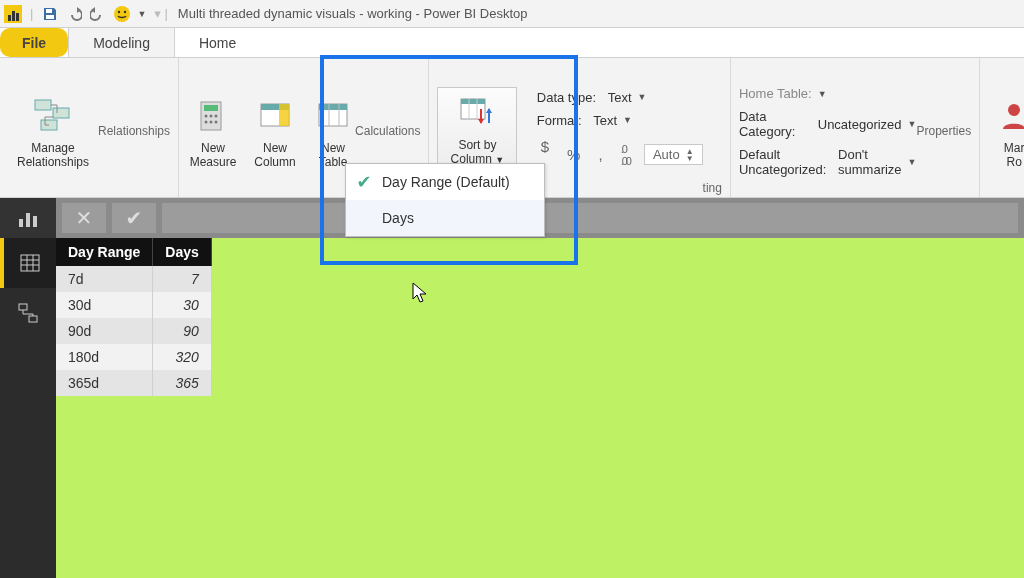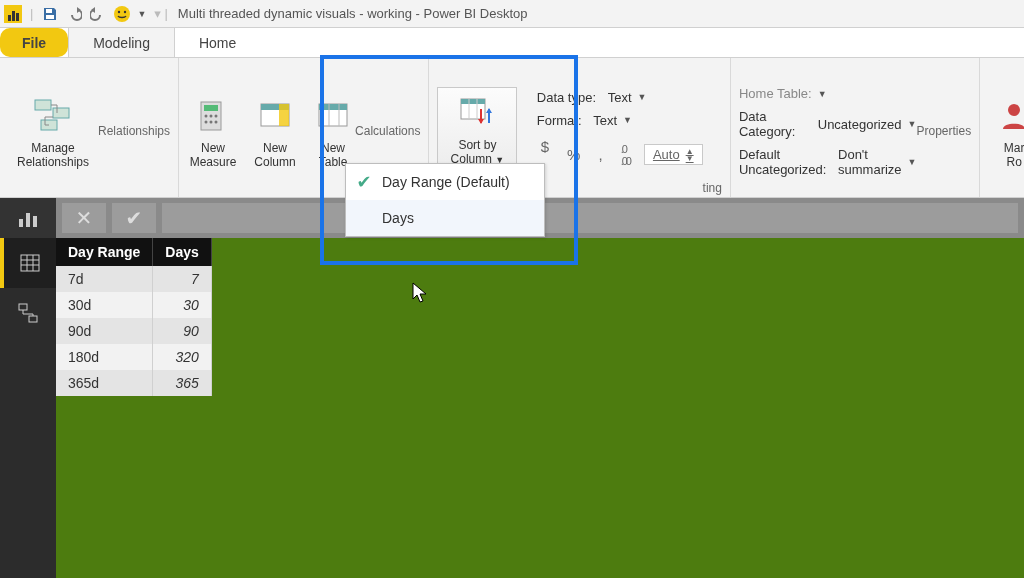--- a/index.html
+++ b/index.html
@@ -31,21 +31,21 @@
 .big-btn .lbl { font-size: 12px; color: #333; text-align: center; line-height: 14px; margin-top: 4px; }
 .big-btn.narrow { width: 52px; }
 
 
 .prop-col { display: flex; flex-direction: column; gap: 8px; padding-top: 4px; }
 .prop-row { font-size: 13px; color: #333; display: flex; align-items: center; gap: 4px; }
 .prop-row.muted { color: #888; }
 .dd-caret { font-size: 9px; margin-left: 2px; color: #555; }
 .fmt-row { display: flex; align-items: center; gap: 10px; font-size: 15px; color: #666; }
 .fmt-item { padding: 2px 4px; }
-.auto-box { border: 1px solid #c9c9c9; background: #fff; padding: 2px 8px; font-size: 13px; display: flex; align-items: center; gap: 6px; text-decoration: underline; }
+.auto-box { border: 1px solid #c9c9c9; background: #fff; padding: 2px 8px; font-size: 13px; display: flex; align-items: center; gap: 6px; }
 .stepper { display: flex; flex-direction: column; font-size: 8px; line-height: 7px; color: #666; }
 
 
 .highlight-box { position: absolute; left: 320px; top: -3px; width: 258px; height: 210px; border: 4px solid #1a73e8; pointer-events: none; z-index: 50; }
 .sort-btn { border: 1px solid #c9c9c9; background: linear-gradient(#fcfcfc,#ececec); padding: 4px 6px; }
 
 
 .sort-menu { position: absolute; left: 345px; top: 105px; width: 200px; background: #fff; border: 1px solid #bdbdbd; z-index: 40; box-shadow: 1px 1px 3px rgba(0,0,0,0.15); }
 .sort-menu-item { display: flex; align-items: center; height: 36px; font-size: 14px; color: #333; cursor: pointer; }
 .sort-menu-item .chk { width: 36px; display: flex; align-items: center; justify-content: center; color: #4a8; font-size: 18px; }
@@ -58,21 +58,21 @@
 .formula-bar { height: 40px; background: #8a8a8a; display: flex; align-items: center; }
 .view-switcher { width: 56px; height: 40px; background: #333; }
 .fb-btn { width: 44px; height: 30px; display: flex; align-items: center; justify-content: center; background: #9c9c9c; color: #ddd; font-size: 20px; margin-left: 6px; }
 .fb-input { flex: 1; height: 30px; background: #9c9c9c; margin-left: 6px; margin-right: 6px; }
 
 
 .main-area { display: flex; height: calc(578px - 28px - 30px - 140px - 40px); }
 .left-nav { width: 56px; background: #2c2c2c; display: flex; flex-direction: column; }
 .nav-item { height: 50px; display: flex; align-items: center; justify-content: center; color: #e0e0e0; cursor: pointer; }
 .nav-item.active { border-left: 4px solid #F2C811; background: #1f1f1f; }
-.canvas { flex: 1; background: #4d7c0f; position: relative; }
+.canvas { flex: 1; background: #bef264; position: relative; }
 
 
 .data-table { position: absolute; left: 0; top: 0; border-collapse: collapse; font-size: 14px; background: #fff; }
 .data-table th { background: #111; color: #fff; font-weight: 600; text-align: left; padding: 6px 12px; border-right: 1px solid #444; }
 .data-table td { padding: 5px 12px; border-right: 1px solid #d0d0d0; color: #333; font-style: italic; }
 .data-table td:first-child { font-style: normal; }
 .data-table tr:nth-child(even) td { background: #f2f2f2; }
 .data-table tr:nth-child(odd) td { background: #e4e4e4; }
 .data-table td.num { text-align: right; }
 

